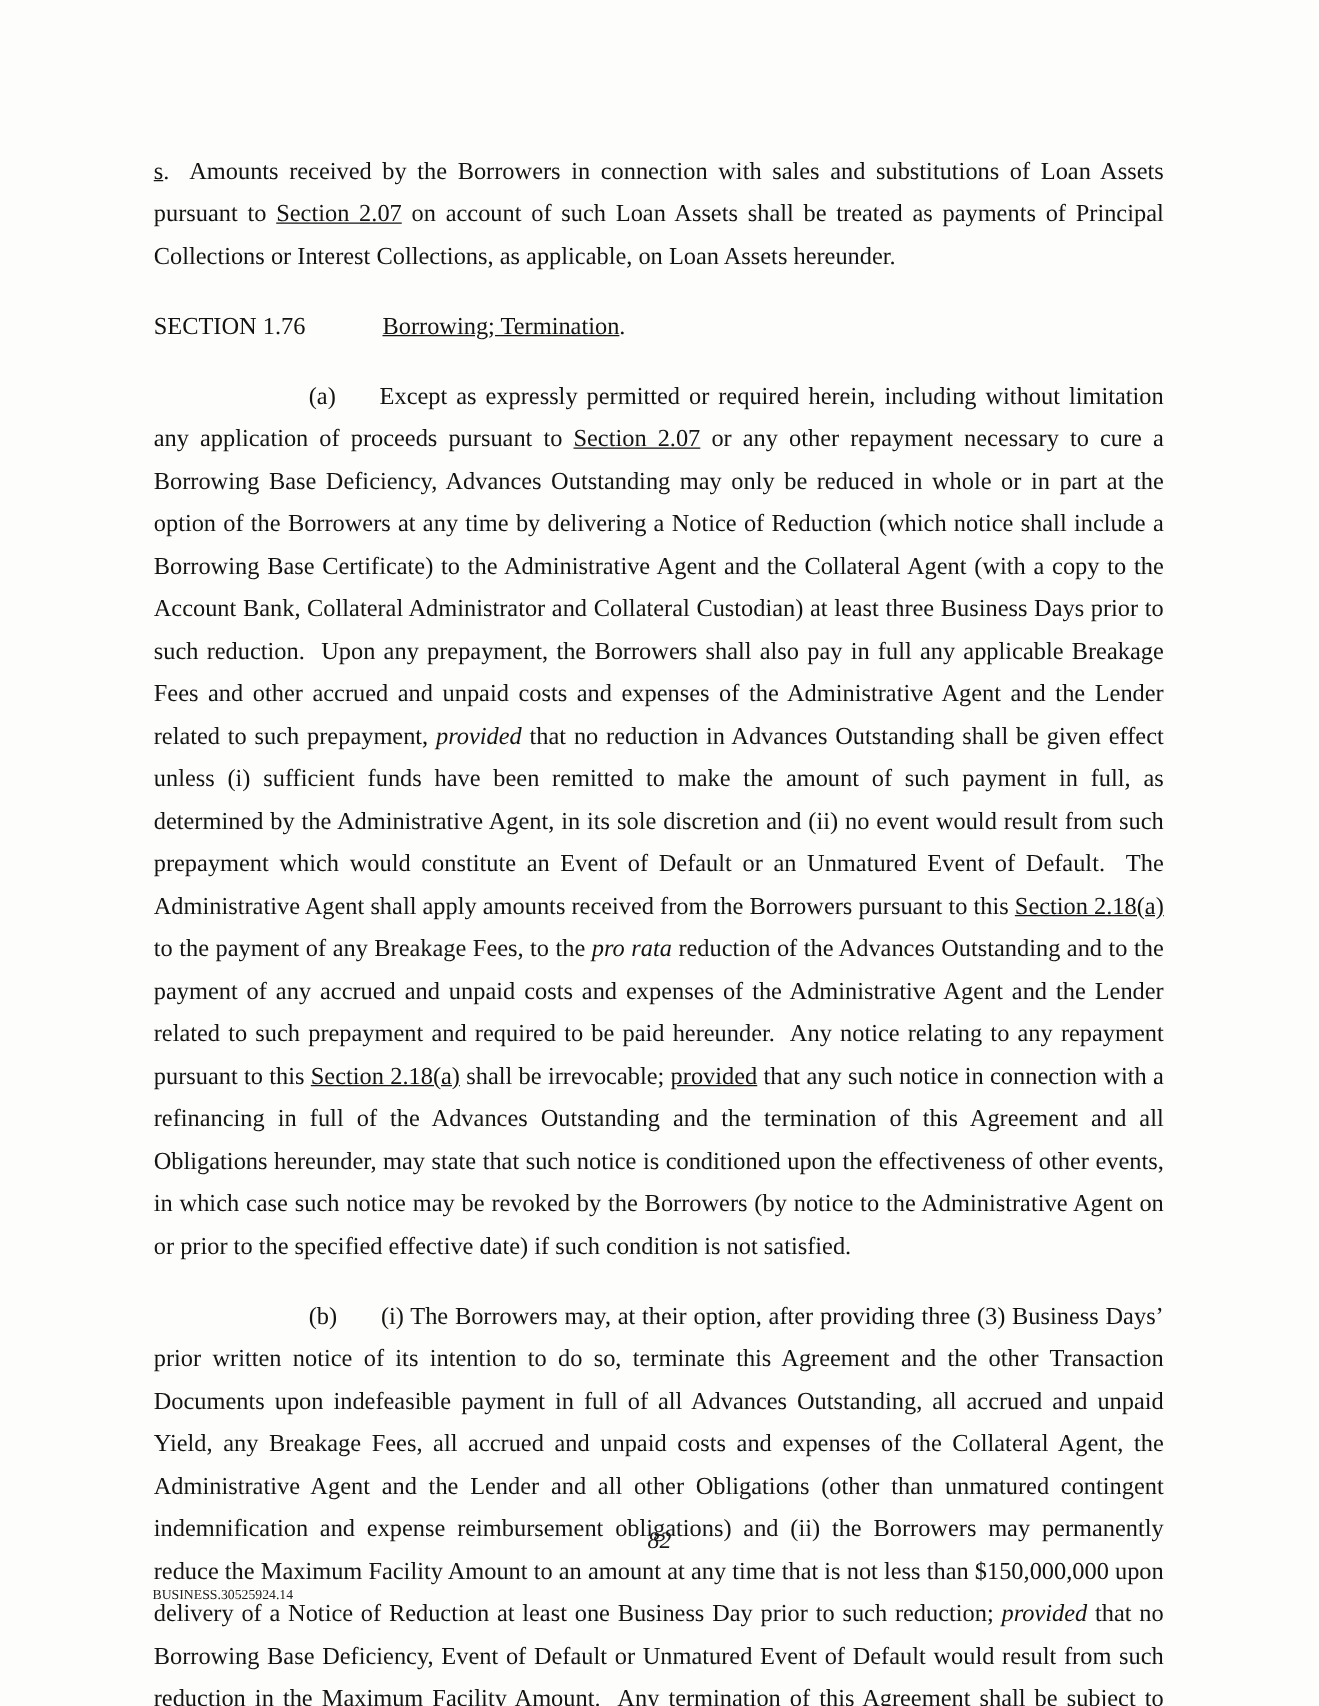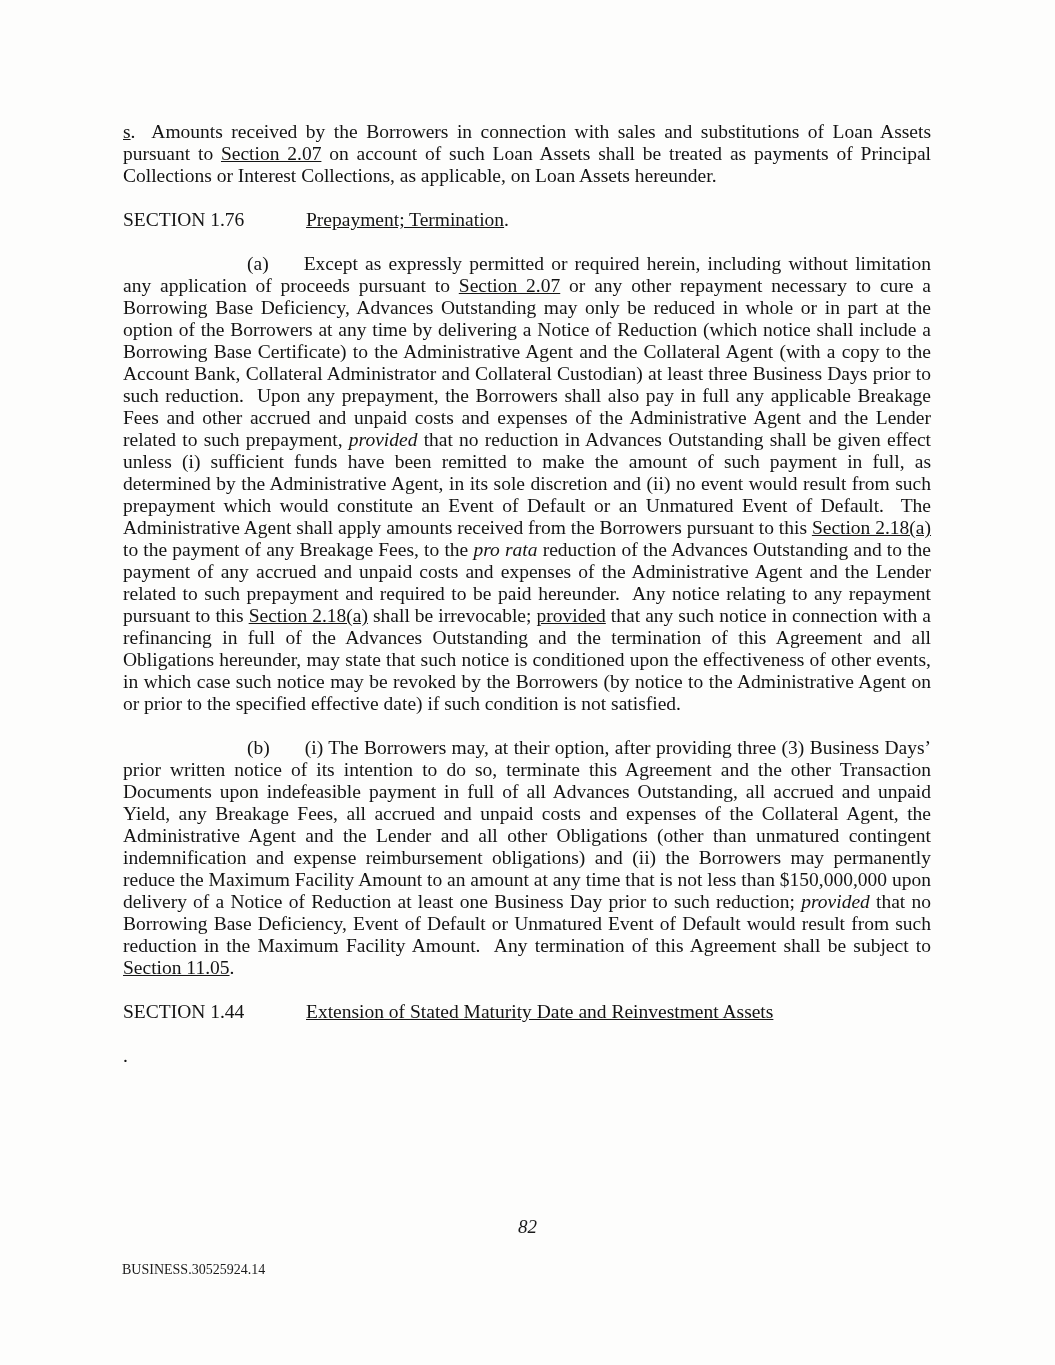--- a/index.html
+++ b/index.html
@@ -8,21 +8,21 @@
     background: #ffffff;
   }
   .page {
     position: relative;
     width: 1055px;
     height: 1365px;
     background: #fdfdfc;
     overflow: hidden;
     font-family: "Liberation Serif", serif;
     font-size: 19.5px;
-    line-height: 22px;
+    line-height: 34px;
     color: #141414;
   }
   .content {
     position: absolute;
     left: 123px;
     top: 121px;
     width: 808px;
     text-align: justify;
   }
   .content p {
@@ -51,33 +51,33 @@
     width: 100%;
     text-align: center;
     font-size: 19px;
     color: #1a1a1a;
     font-style: italic;
   }
   .docid {
     position: absolute;
     top: 1259px;
     left: 122px;
-    font-size: 14px;
+    font-size: 11px;
     color: #1a1a1a;
   }
 </style>
 </head>
 <body>
 
 <div class="page">
   <div class="content">
 
     <p class="para"><span class="ul">s</span><span>.  Amounts received by the Borrowers in connection with sales and substitutions of Loan Assets pursuant to </span><span class="ul">Section 2.07</span><span> on account of such Loan Assets shall be treated as payments of Principal Collections or Interest Collections, as applicable, on Loan Assets hereunder.</span></p>
 
-    <p class="heading"><span class="hnum">SECTION 1.76</span><span class="ul">Prepayment; Termination</span><span>.</span></p>
+    <p class="heading"><span class="hnum">SECTION 1.76</span><span class="ul">Borrowing; Termination</span><span>.</span></p>
 
     <p class="para indented"><span>(a)</span><span class="tab"></span><span>Except as expressly permitted or required herein, including without limitation any application of proceeds pursuant to </span><span class="ul">Section 2.07</span><span> or any other repayment necessary to cure a Borrowing Base Deficiency, Advances Outstanding may only be reduced in whole or in part at the option of the Borrowers at any time by delivering a Notice of Reduction (which notice shall include a Borrowing Base Certificate) to the Administrative Agent and the Collateral Agent (with a copy to the Account Bank, Collateral Administrator and Collateral Custodian) at least three Business Days prior to such reduction.  Upon any prepayment, the Borrowers shall also pay in full any applicable Breakage Fees and other accrued and unpaid costs and expenses of the Administrative Agent and the Lender related to such prepayment, </span><span class="it">provided</span><span> that no reduction in Advances Outstanding shall be given effect unless (i) sufficient funds have been remitted to make the amount of such payment in full, as determined by the Administrative Agent, in its sole discretion and (ii) no event would result from such prepayment which would constitute an Event of Default or an Unmatured Event of Default.  The Administrative Agent shall apply amounts received from the Borrowers pursuant to this </span><span class="ul">Section 2.18(a)</span><span> to the payment of any Breakage Fees, to the </span><span class="it">pro rata</span><span> reduction of the Advances Outstanding and to the payment of any accrued and unpaid costs and expenses of the Administrative Agent and the Lender related to such prepayment and required to be paid hereunder.  Any notice relating to any repayment pursuant to this </span><span class="ul">Section 2.18(a)</span><span> shall be irrevocable; </span><span class="ul">provided</span><span> that any such notice in connection with a refinancing in full of the Advances Outstanding and the termination of this Agreement and all Obligations hereunder, may state that such notice is conditioned upon the effectiveness of other events, in which case such notice may be revoked by the Borrowers (by notice to the Administrative Agent on or prior to the specified effective date) if such condition is not satisfied.</span></p>
 
     <p class="para indented"><span>(b)</span><span class="tab"></span><span>(i) The Borrowers may, at their option, after providing three (3) Business Days’ prior written notice of its intention to do so, terminate this Agreement and the other Transaction Documents upon indefeasible payment in full of all Advances Outstanding, all accrued and unpaid Yield, any Breakage Fees, all accrued and unpaid costs and expenses of the Collateral Agent, the Administrative Agent and the Lender and all other Obligations (other than unmatured contingent indemnification and expense reimbursement obligations) and (ii) the Borrowers may permanently reduce the Maximum Facility Amount to an amount at any time that is not less than $150,000,000 upon delivery of a Notice of Reduction at least one Business Day prior to such reduction; </span><span class="it">provided</span><span> that no Borrowing Base Deficiency, Event of Default or Unmatured Event of Default would result from such reduction in the Maximum Facility Amount.  Any termination of this Agreement shall be subject to </span><span class="ul">Section 11.05</span><span>.</span></p>
 
     <p class="heading"><span class="hnum">SECTION 1.44</span><span class="ul">Extension of Stated Maturity Date and Reinvestment Assets</span></p>
 
     <p class="para"><span>.</span></p>
 
   </div>

